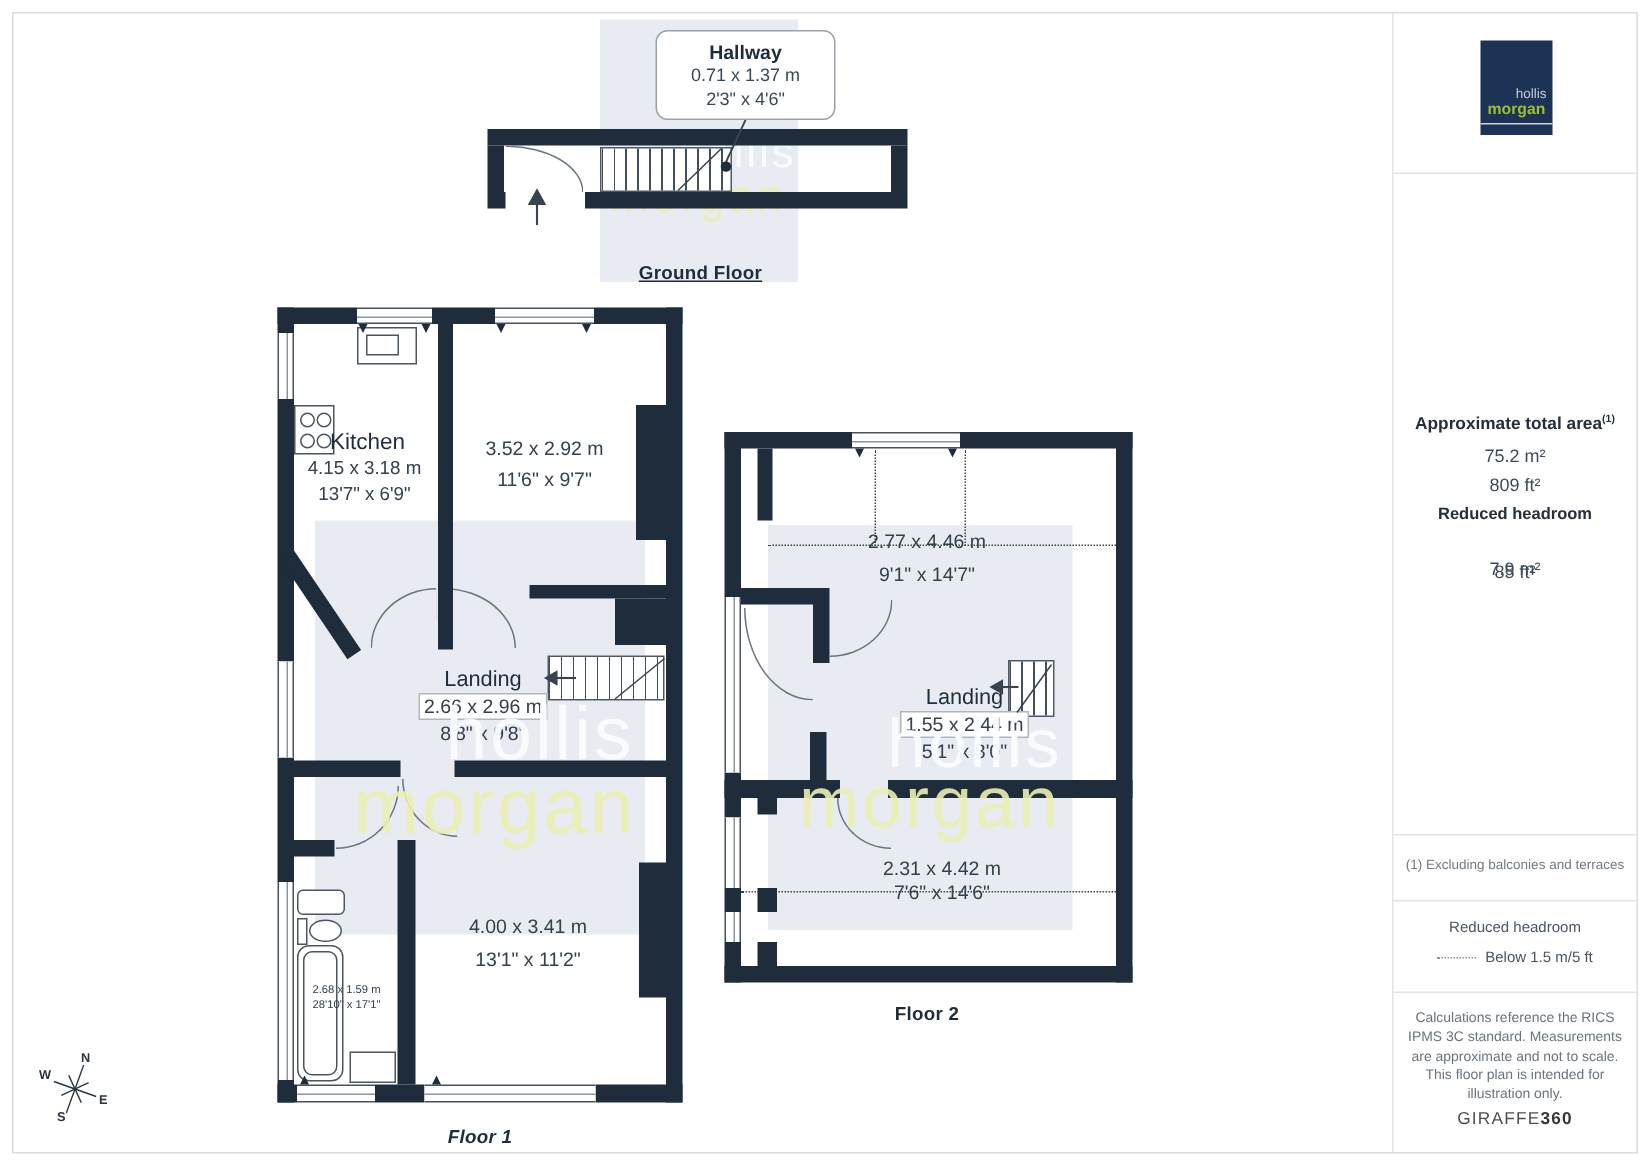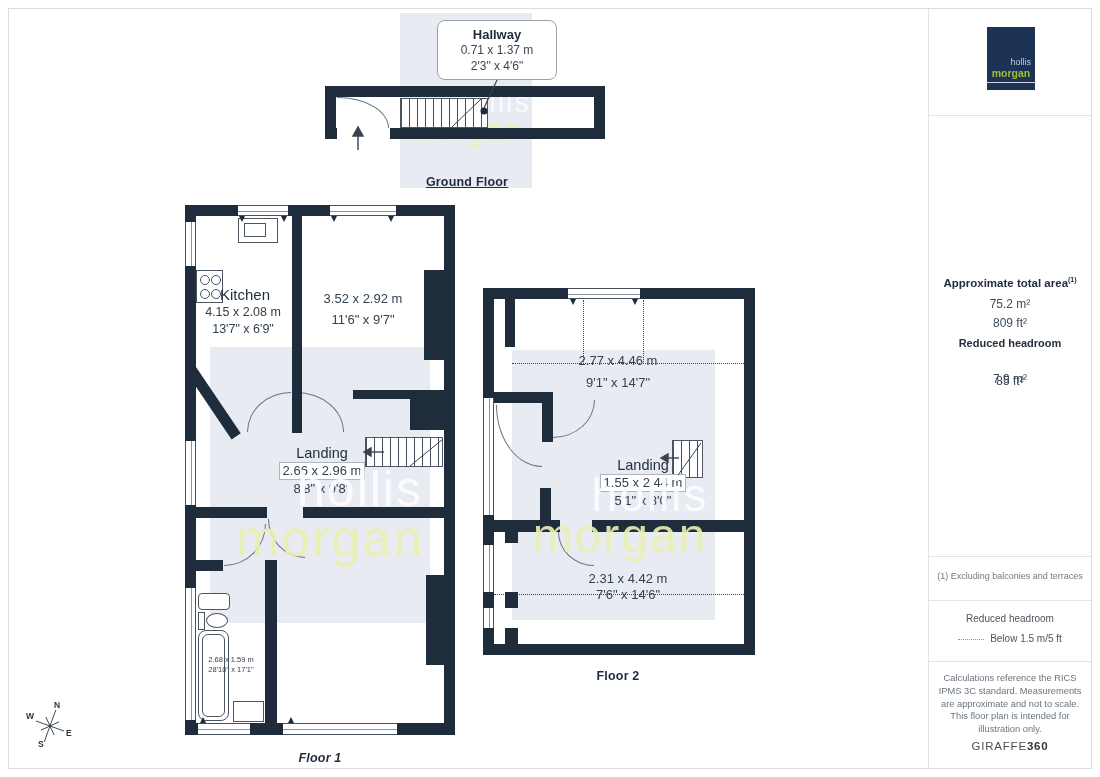--- a/index.html
+++ b/index.html
@@ -132,31 +132,35 @@
   <div class="fix" style="left:198px;top:593px;width:32px;height:17px;border-radius:4px;"></div>
   <div class="fix" style="left:198px;top:612px;width:7px;height:18px;"></div>
   <div class="fix" style="left:206px;top:613px;width:22px;height:15px;border-radius:50%;"></div>
   <div class="fix" style="left:198px;top:630px;width:31px;height:91px;border-radius:8px;">
     <div class="fix" style="left:3px;top:3px;width:23px;height:83px;border-radius:6px;border-width:1px;"></div>
   </div>
   <div class="fix" style="left:233px;top:701px;width:31px;height:21px;"></div>
 
   <div class="name" style="left:200px;top:286px;width:90px;font-size:15px;">Kitchen</div>
   <div class="dim" style="left:183px;top:304px;width:120px;font-size:12.5px;line-height:17px;">
-    <div>4.15 x 2.08 m</div>
+    <div>4.15 x 3.18 m</div>
     <div>13'7" x 6'9"</div>
   </div>
   <div class="dim" style="left:303px;top:288px;width:120px;">
     <div>3.52 x 2.92 m</div>
     <div>11'6" x 9'7"</div>
   </div>
   <div class="name" style="left:272px;top:445px;width:100px;">Landing</div>
   <div class="dim" style="left:252px;top:462px;width:140px;line-height:17px;">
     <span class="dimbox">2.66 x 2.96 m</span>
     <div>8'8" x 9'8"</div>
+  </div>
+  <div class="dim" style="left:292px;top:607px;width:120px;line-height:22px;">
+    <div>4.00 x 3.41 m</div>
+    <div>13'1" x 11'2"</div>
   </div>
   <div class="dim-s" style="left:200px;top:655px;width:62px;">
     <div>2.68 x 1.59 m</div>
     <div>28'10" x 17'1"</div>
   </div>
   <div class="floor-label" style="left:260px;top:751px;width:120px;font-style:italic;">Floor 1</div>
   <div class="wm wm-w" style="left:240px;top:460px;width:240px;font-size:50px;">hollis</div>
   <div class="wm wm-y" style="left:215px;top:508px;width:230px;font-size:52px;">morgan</div>
 
   <div class="tickd" style="left:239px;top:216px;"></div>

